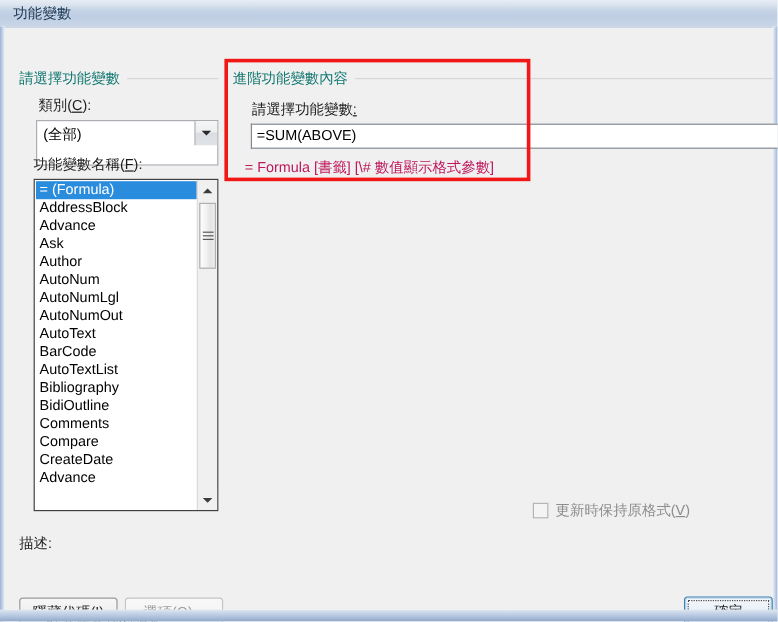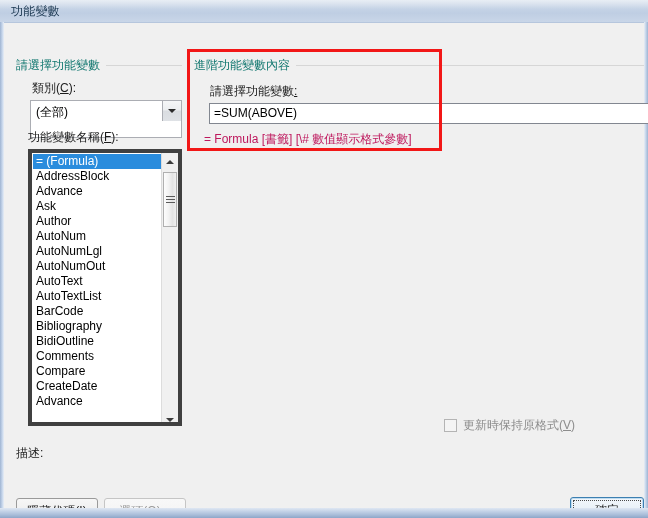--- a/index.html
+++ b/index.html
@@ -178,21 +178,21 @@
   }
 
   
   #listbox {
     position: absolute;
     left: 24px;
     top: 126px;
     width: 154px;
     height: 277px;
     background: #ffffff;
-    border: 4px solid #404040;
+    border: 1px solid #404040;
     box-sizing: border-box;
     overflow: hidden;
   }
   #listbox-items {
     position: absolute;
     left: 1px;
     top: 1px;
     width: 134px;
   }
   .list-item {
@@ -446,22 +446,22 @@
       <div id="listbox-items">
           <div class="list-item selected">= (Formula)</div>
           <div class="list-item">AddressBlock</div>
           <div class="list-item">Advance</div>
           <div class="list-item">Ask</div>
           <div class="list-item">Author</div>
           <div class="list-item">AutoNum</div>
           <div class="list-item">AutoNumLgl</div>
           <div class="list-item">AutoNumOut</div>
           <div class="list-item">AutoText</div>
+          <div class="list-item">BarCode</div>
           <div class="list-item">AutoTextList</div>
-          <div class="list-item">BarCode</div>
           <div class="list-item">Bibliography</div>
           <div class="list-item">BidiOutline</div>
           <div class="list-item">Comments</div>
           <div class="list-item">Compare</div>
           <div class="list-item">CreateDate</div>
           <div class="list-item">Advance</div>
         </div>
 
       <div id="list-scrollbar">
         <div class="sb-button up">

